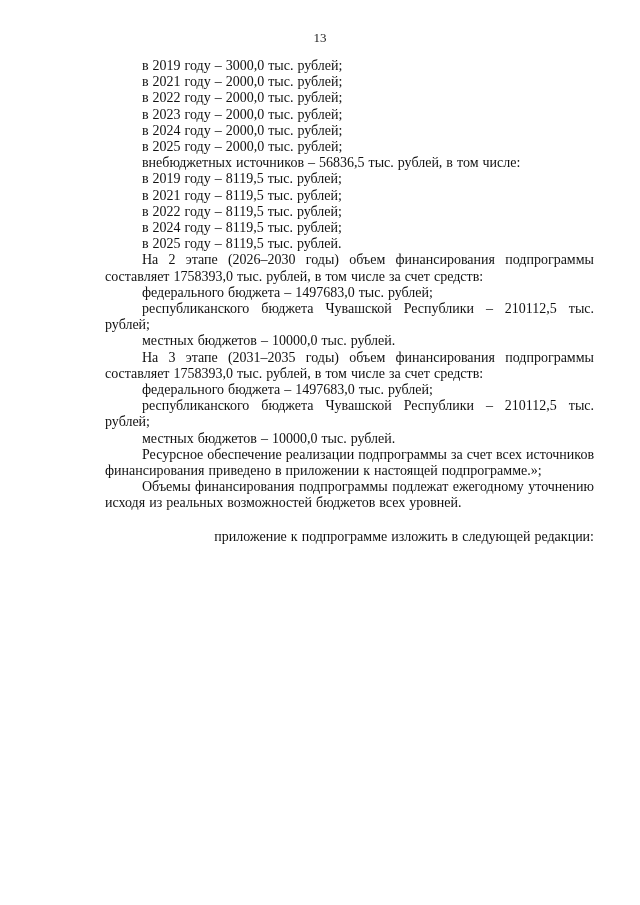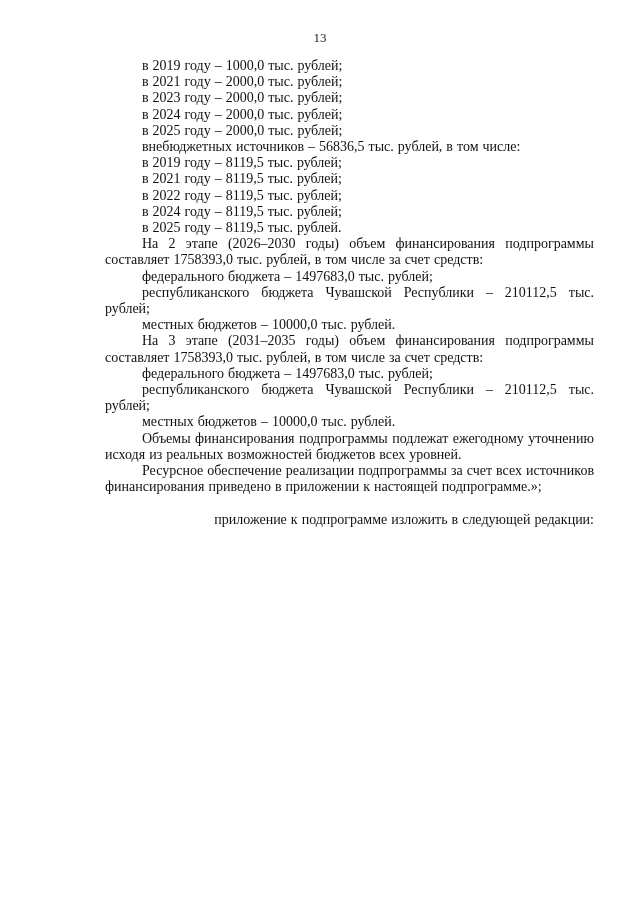--- a/index.html
+++ b/index.html
@@ -47,37 +47,38 @@
   }
 </style>
 </head>
 <body>
 
 <div class="page">
   <div class="page-number">13</div>
 
   <div class="content">
     <div id="paragraphs">
-        <p>в 2019 году – 1000,0 тыс. рублей;</p>
+        <p>в 2019 году – 3000,0 тыс. рублей;</p>
         <p>в 2021 году – 2000,0 тыс. рублей;</p>
+        <p>в 2022 году – 2000,0 тыс. рублей;</p>
         <p>в 2023 году – 2000,0 тыс. рублей;</p>
         <p>в 2024 году – 2000,0 тыс. рублей;</p>
         <p>в 2025 году – 2000,0 тыс. рублей;</p>
         <p>внебюджетных источников – 56836,5 тыс. рублей, в том числе:</p>
         <p>в 2019 году – 8119,5 тыс. рублей;</p>
         <p>в 2021 году – 8119,5 тыс. рублей;</p>
         <p>в 2022 году – 8119,5 тыс. рублей;</p>
         <p>в 2024 году – 8119,5 тыс. рублей;</p>
         <p>в 2025 году – 8119,5 тыс. рублей.</p>
         <p>На 2 этапе (2026–2030 годы) объем финансирования подпрограммы составляет 1758393,0 тыс. рублей, в том числе за счет средств:</p>
         <p>федерального бюджета – 1497683,0 тыс. рублей;</p>
         <p>республиканского бюджета Чувашской Республики – 210112,5 тыс. рублей;</p>
         <p>местных бюджетов – 10000,0 тыс. рублей.</p>
         <p>На 3 этапе (2031–2035 годы) объем финансирования подпрограммы составляет 1758393,0 тыс. рублей, в том числе за счет средств:</p>
         <p>федерального бюджета – 1497683,0 тыс. рублей;</p>
         <p>республиканского бюджета Чувашской Республики – 210112,5 тыс. рублей;</p>
         <p>местных бюджетов – 10000,0 тыс. рублей.</p>
+        <p>Ресурсное обеспечение реализации подпрограммы за счет всех источников финансирования приведено в приложении к настоящей подпрограмме.»;</p>
         <p>Объемы финансирования подпрограммы подлежат ежегодному уточнению исходя из реальных возможностей бюджетов всех уровней.</p>
-        <p>Ресурсное обеспечение реализации подпрограммы за счет всех источников финансирования приведено в приложении к настоящей подпрограмме.»;</p>
       </div>
     <p class="closing">приложение к подпрограмме изложить в следующей редакции:</p>
   </div>
 </div>
 
 </body></html>

